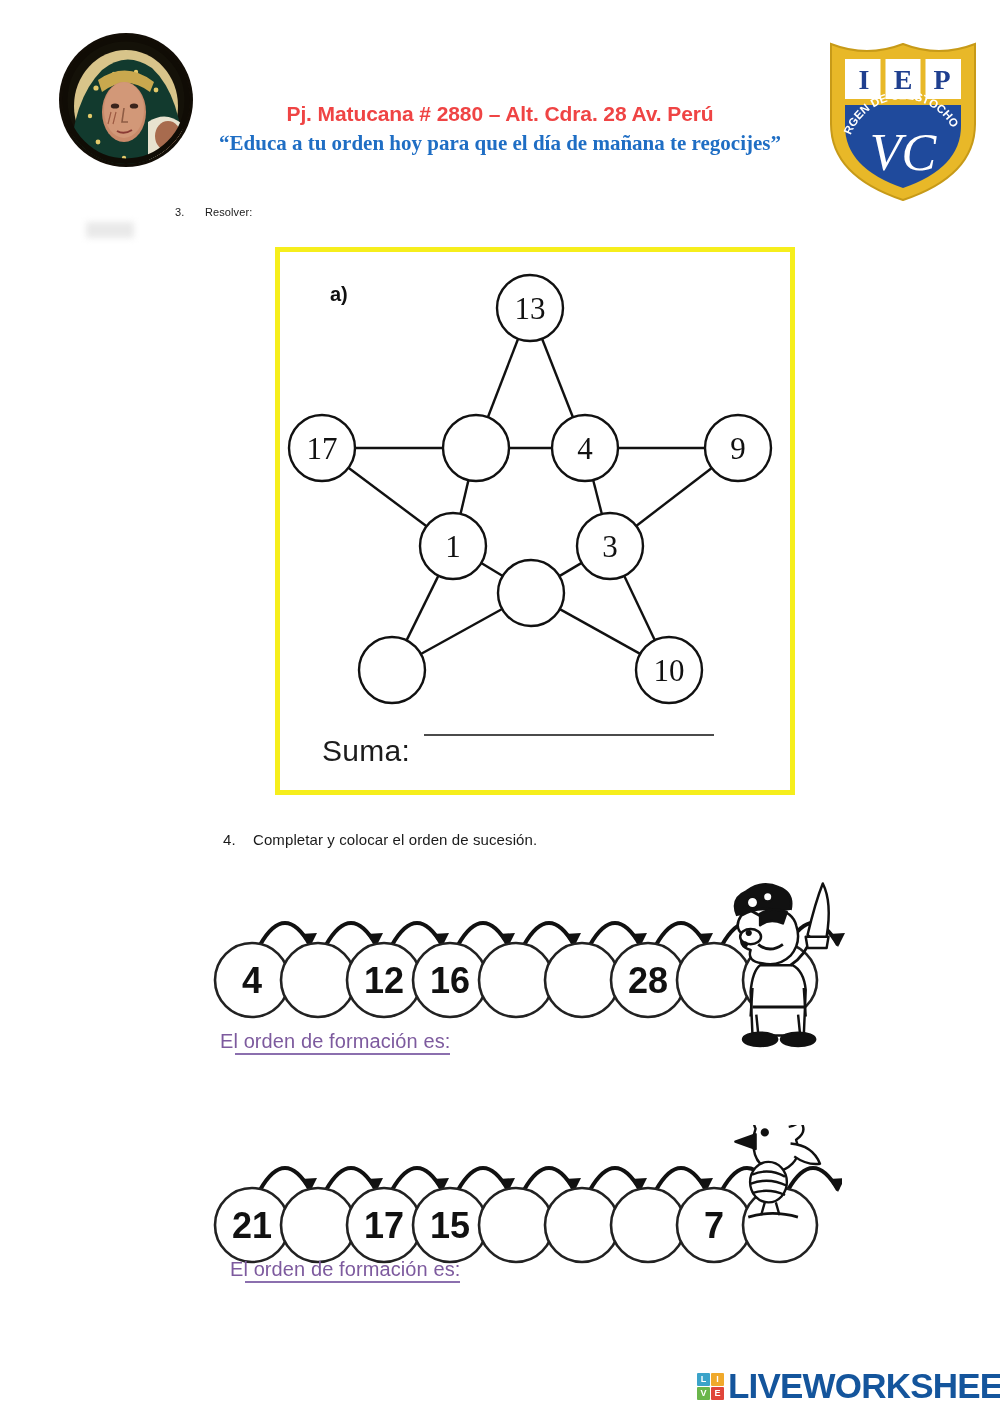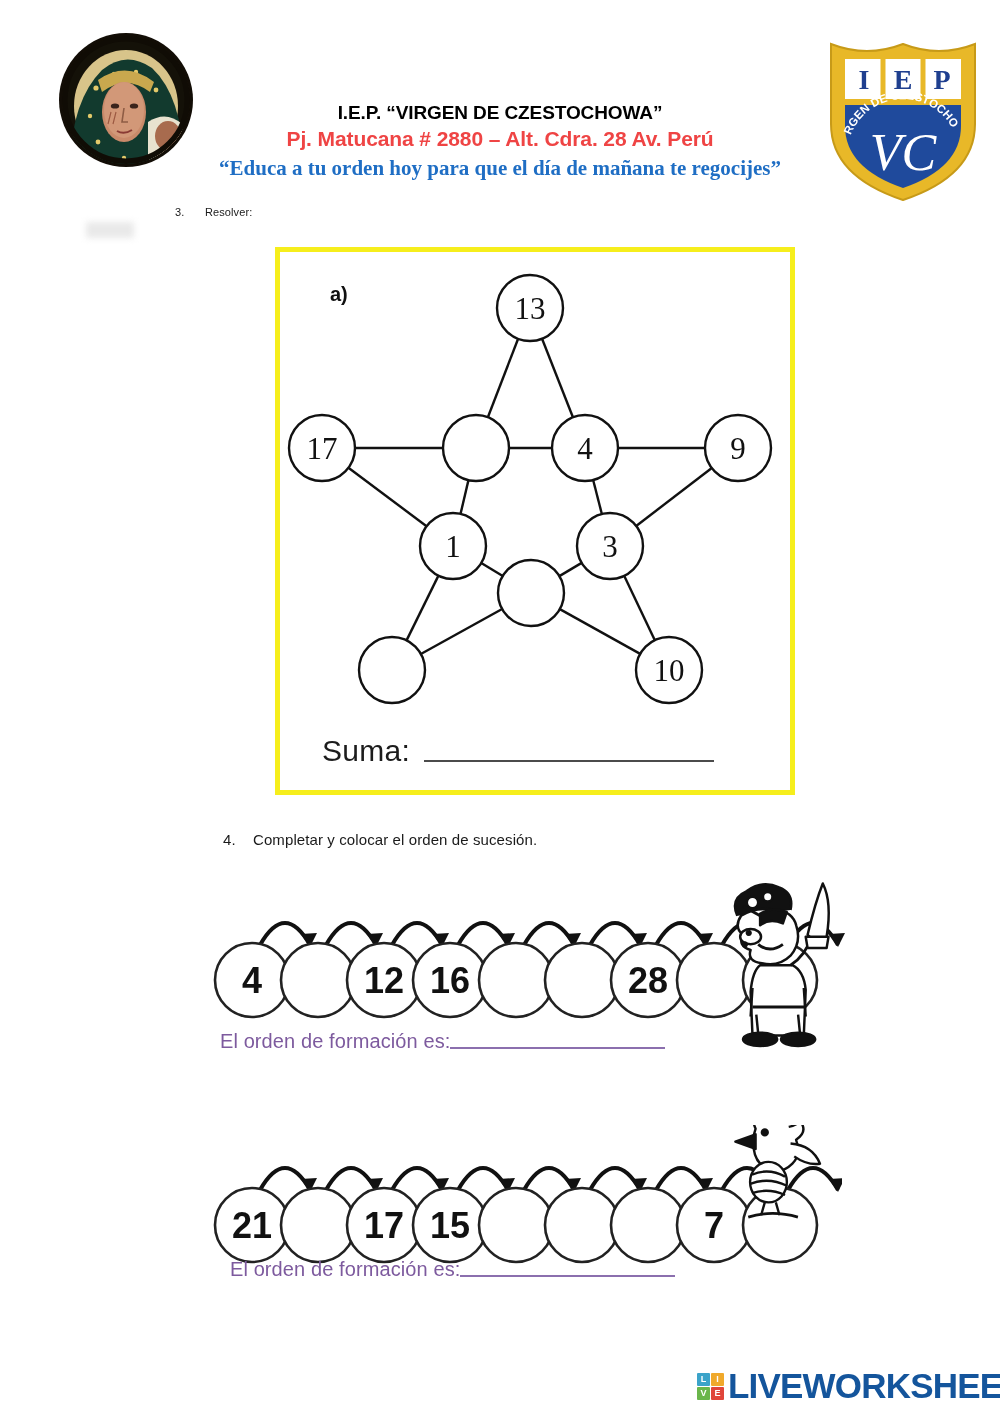--- a/index.html
+++ b/index.html
@@ -107,21 +107,20 @@
 
   .star-svg {
     position: absolute;
     left: 0px; top: 0px;
   }
 
   .suma-row {
     position: absolute;
     left: 42px; top: 482px;
     display: flex;
-    align-items: flex-end;
   }
   .suma-label {
     font-size: 30px;
     color: #1c1c1c;
     font-family: "Liberation Sans", sans-serif;
     letter-spacing: 0.3px;
   }
   .suma-blank {
     width: 290px;
     height: 2px;
@@ -144,20 +143,21 @@
   .seq-block { position: absolute; }
   .seq-block.row1 { left: 212px; top: 880px; width: 640px; height: 180px; }
   .seq-block.row2 { left: 212px; top: 1125px; width: 630px; height: 175px; }
 
   .seq-svg { position: absolute; left: 0; top: 0; }
 
   .orden-row {
     position: absolute;
     display: flex;
     align-items: flex-end;
+    flex-direction: column;
   }
   .orden-row.r1 { left: 220px; top: 1030px; }
   .orden-row.r2 { left: 230px; top: 1258px; }
   .orden-label {
     font-size: 20px;
     color: #7d5a9e;
     font-family: "Liberation Sans", sans-serif;
     letter-spacing: 0.1px;
   }
   .orden-blank {
@@ -247,21 +247,20 @@
         <ellipse cx="104" cy="104" rx="17" ry="20" fill="#b97a58"></ellipse>
         <path d="M86 86 Q104 74 120 88 L122 128 L86 128 Z" fill="#e8e2cf"></path>
         <ellipse cx="106" cy="100" rx="13" ry="15" fill="#a86b4e"></ellipse>
 
         <circle cx="64" cy="64" r="62" fill="none" stroke="#100c05" stroke-width="7"></circle>
       </g>
     </svg>
   </div>
 
   <div class="header-text">
-    <div class="school-name">I.E.P. “VIRGEN DE CZESTOCHOWA”</div>
     <div class="school-addr">Pj. Matucana # 2880 – Alt. Cdra. 28 Av. Perú</div>
     <div class="school-motto">“Educa a tu orden hoy para que el día de mañana te regocijes”</div>
   </div>
 
   <div class="shield-logo">
     <svg width="170" height="175" viewBox="0 0 170 175">
       <defs>
         <path id="arcPath" d="M34 104 A56 56 0 0 1 136 104"></path>
       </defs>
 

